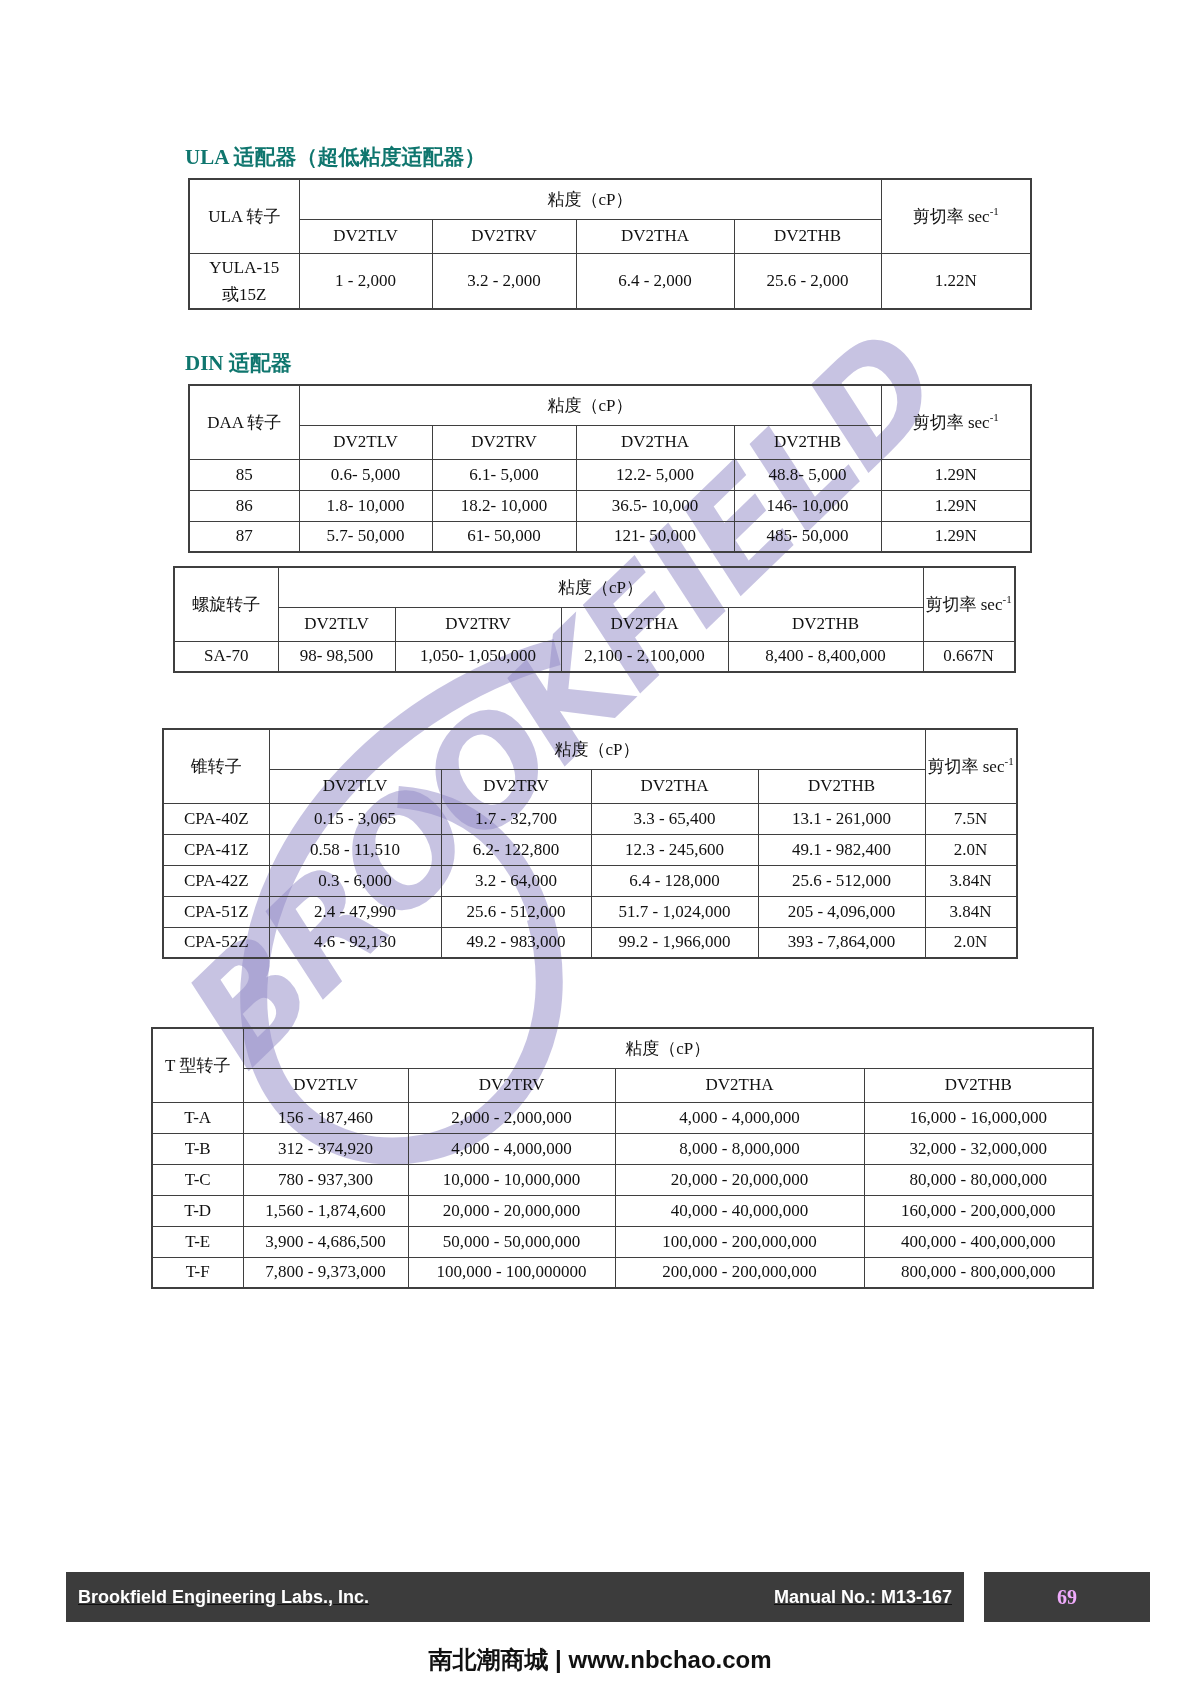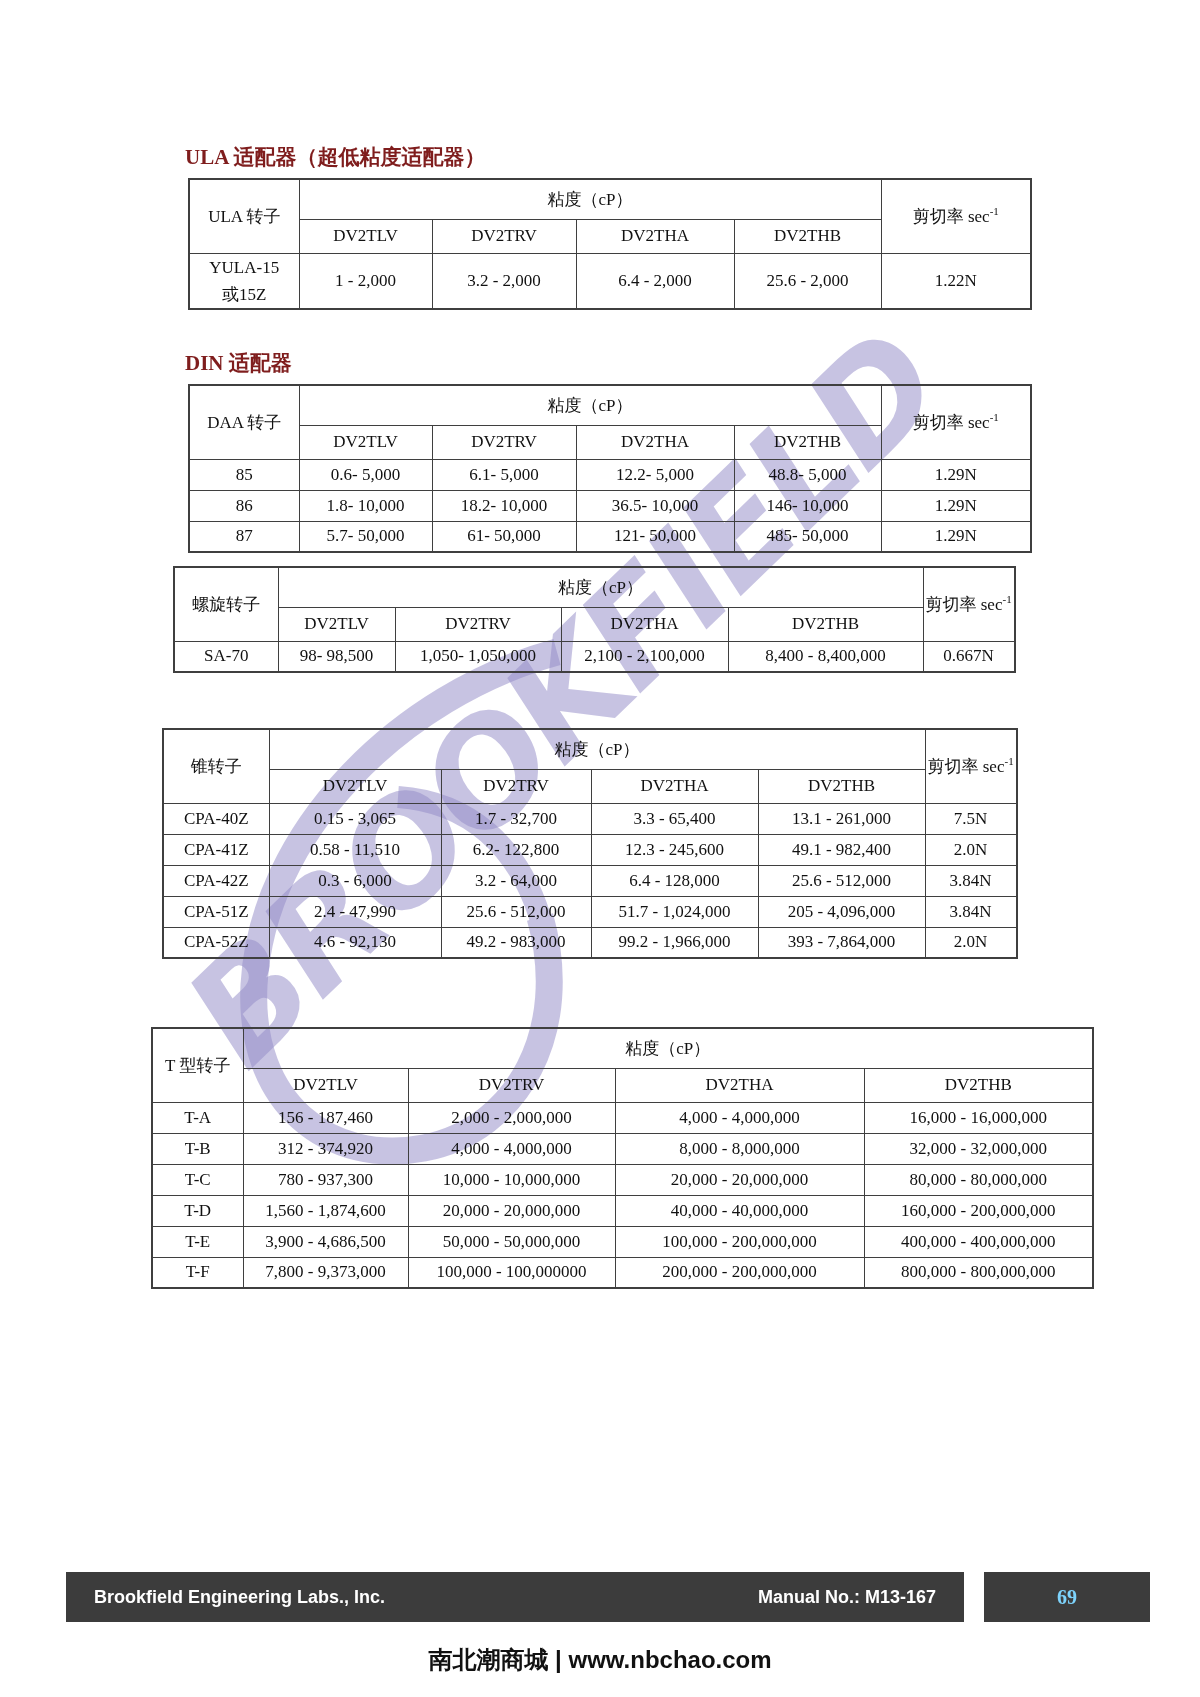--- a/index.html
+++ b/index.html
@@ -21,21 +21,21 @@
     fill:var(--wm);
   }
   .content{position:absolute;top:0;left:0;width:1200px;height:1697px;z-index:2;}
   .sec{position:absolute;left:185px;}
   .sec-ula{top:144px;}
   .sec-din{top:350px;}
   .sec-spiral{top:566px;}
   .sec-cone{top:728px;}
   .sec-ttype{top:1027px;}
   .section-title{
-    font-weight:bold;font-size:21px;line-height:26px;margin-bottom:8px;color:#7f1d1d;
+    font-weight:bold;font-size:21px;line-height:26px;margin-bottom:8px;color:#0f766e;
     font-family:"Liberation Serif","DejaVu Serif",serif;
   }
   table.data-table{
     border-collapse:collapse;table-layout:fixed;background:transparent;
     border:2px solid var(--line);
   }
   .data-table th,.data-table td{
     border:1px solid var(--line);font-size:17px;font-weight:normal;
     text-align:center;vertical-align:middle;padding:0 2px;color:var(--ink);
     overflow:hidden;white-space:nowrap;
@@ -75,32 +75,32 @@
   .t-ttype col:nth-child(1){width:91px;}
   .t-ttype col:nth-child(2){width:165px;}
   .t-ttype col:nth-child(3){width:207px;}
   .t-ttype col:nth-child(4){width:249px;}
   .t-ttype col:nth-child(5){width:229px;}
   .spindle-lines div{line-height:27px;}
   
   .footer-bar{
     position:absolute;left:66px;top:1572px;width:898px;height:50px;
     background:var(--footer);display:flex;align-items:center;
-    justify-content:space-between;padding:0 28px;box-sizing:border-box;z-index:3;
+    justify-content:space-between;padding:0 12px;box-sizing:border-box;z-index:3;text-decoration:underline;
   }
   .footer-bar span{
     color:#ffffff;font-weight:bold;font-size:18px;
     font-family:"Liberation Sans","DejaVu Sans",sans-serif;
   }
   .footer-page-box{
     position:absolute;left:984px;top:1572px;width:166px;height:50px;
     background:var(--footer);display:flex;align-items:center;justify-content:center;z-index:3;
   }
   .footer-page-box span{
-    color:#7dd3fc;font-weight:bold;font-size:20px;
+    color:#f0abfc;font-weight:bold;font-size:20px;
     font-family:"Liberation Serif","DejaVu Serif",serif;
   }
   .site-tagline{
     position:absolute;top:1646px;left:0;width:1200px;text-align:center;
     font-size:24px;line-height:28px;font-weight:600;color:#111;
     font-family:"Liberation Sans","DejaVu Sans",sans-serif;z-index:3;
   }
 </style>
 </head>
 <body>

